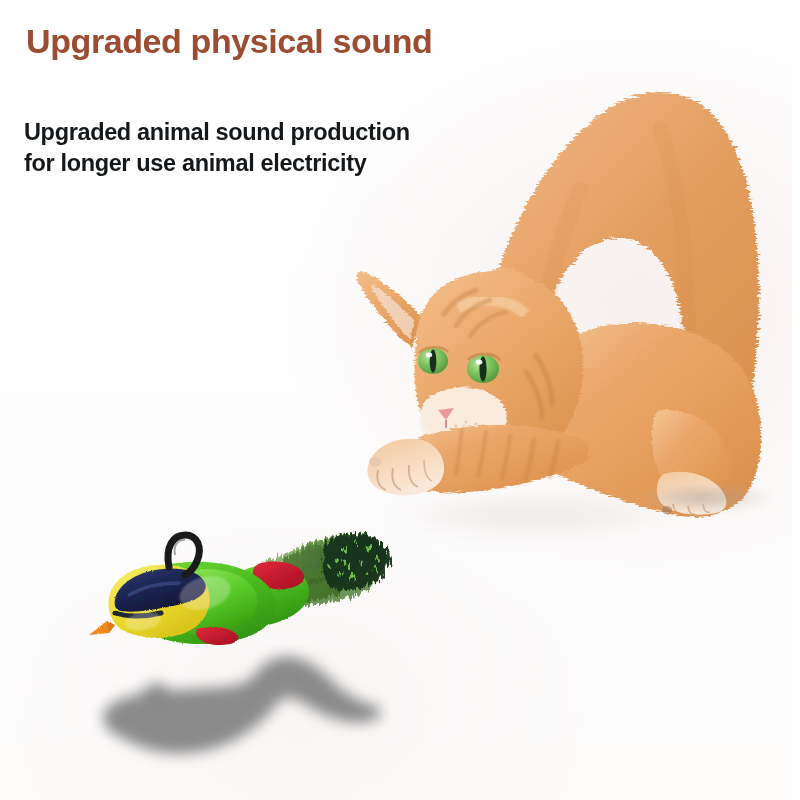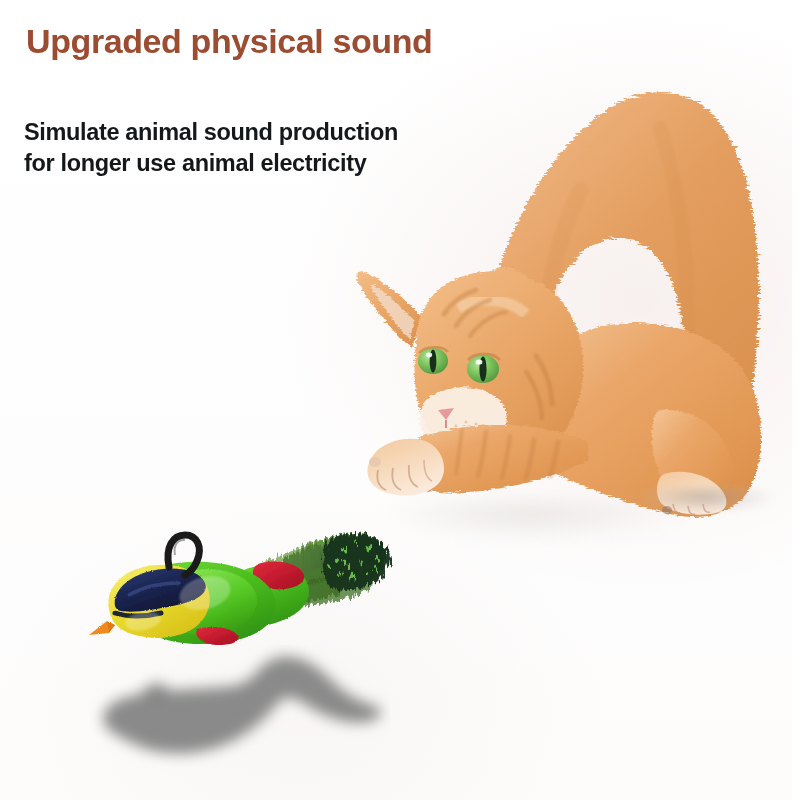--- a/index.html
+++ b/index.html
@@ -476,17 +476,17 @@
       <g opacity="0.25" filter="url(#bsoft)">
         <ellipse cx="120" cy="88" rx="26" ry="16" fill="#ffffff" transform="rotate(-15 120 88)"></ellipse>
         <ellipse cx="58" cy="116" rx="18" ry="9" fill="#ffffff" transform="rotate(-10 58 116)"></ellipse>
       </g>
     </svg>
   </div>
 
   <div class="headline">Upgraded physical sound</div>
 
   <div class="subline">
-    <span>Simulate animal sound production</span>
+    <span>Upgraded animal sound production</span>
     <span>for longer use animal electricity</span>
   </div>
 
 </div>
 
 </body></html>

